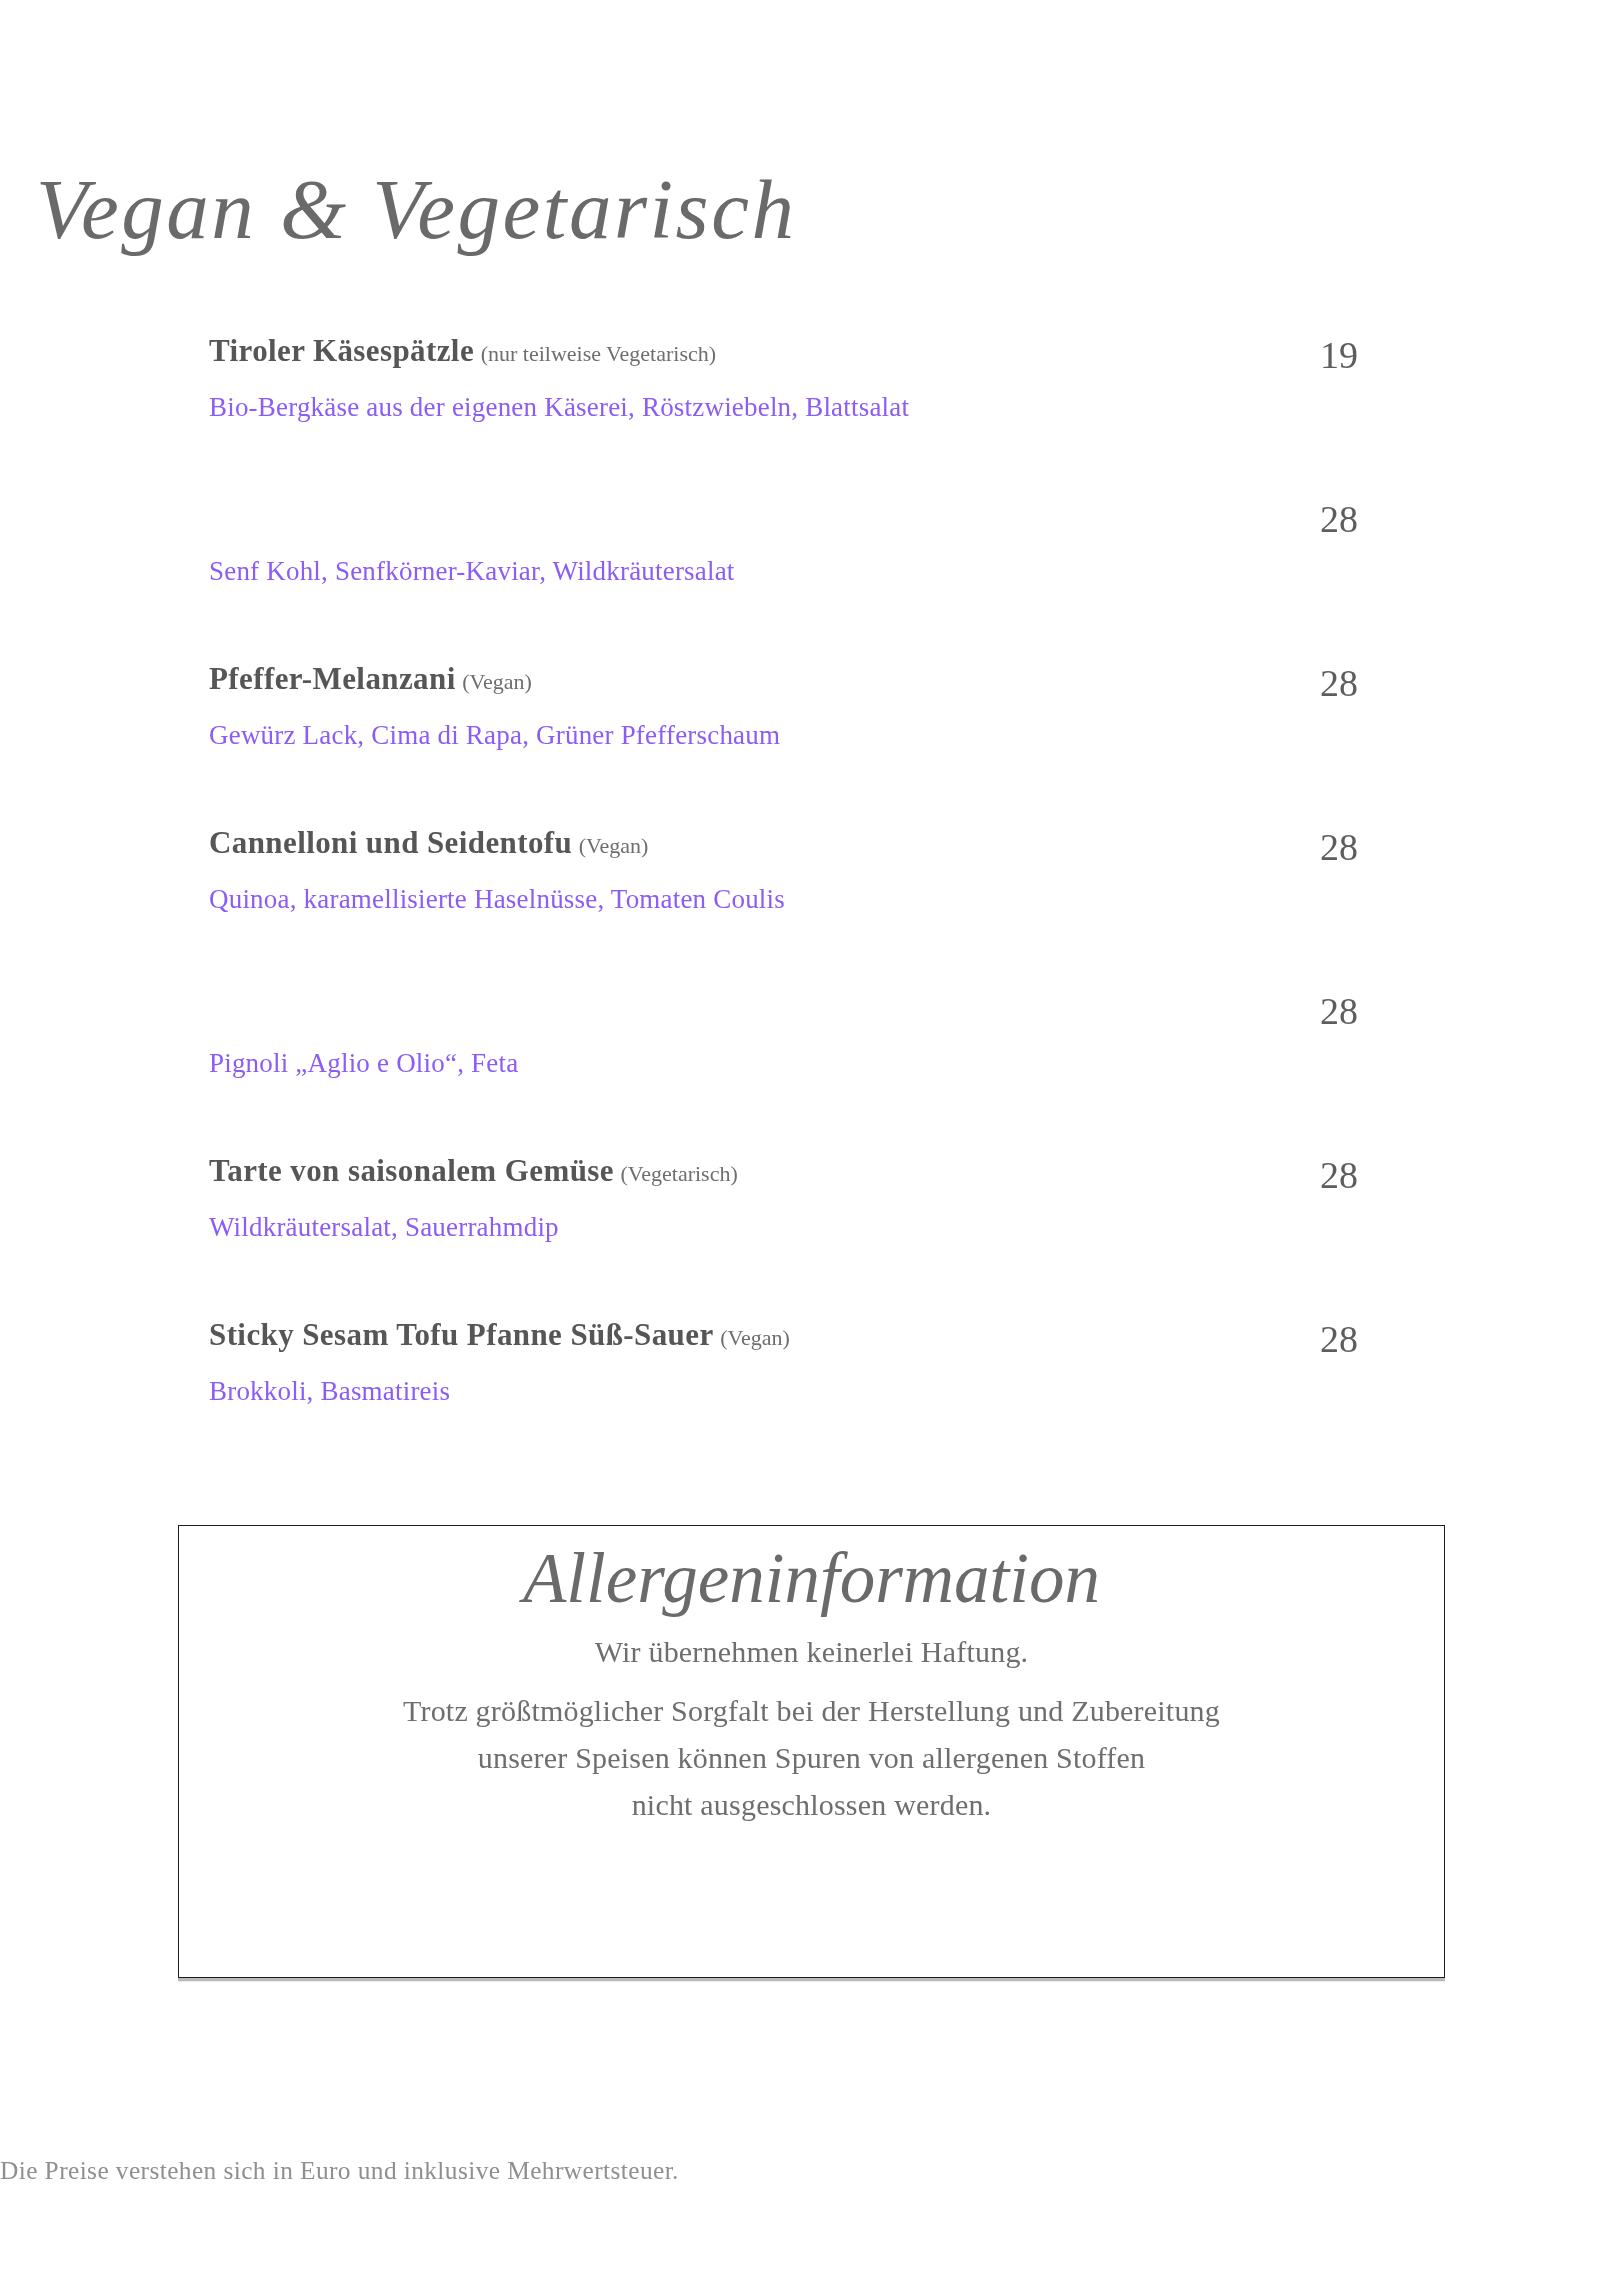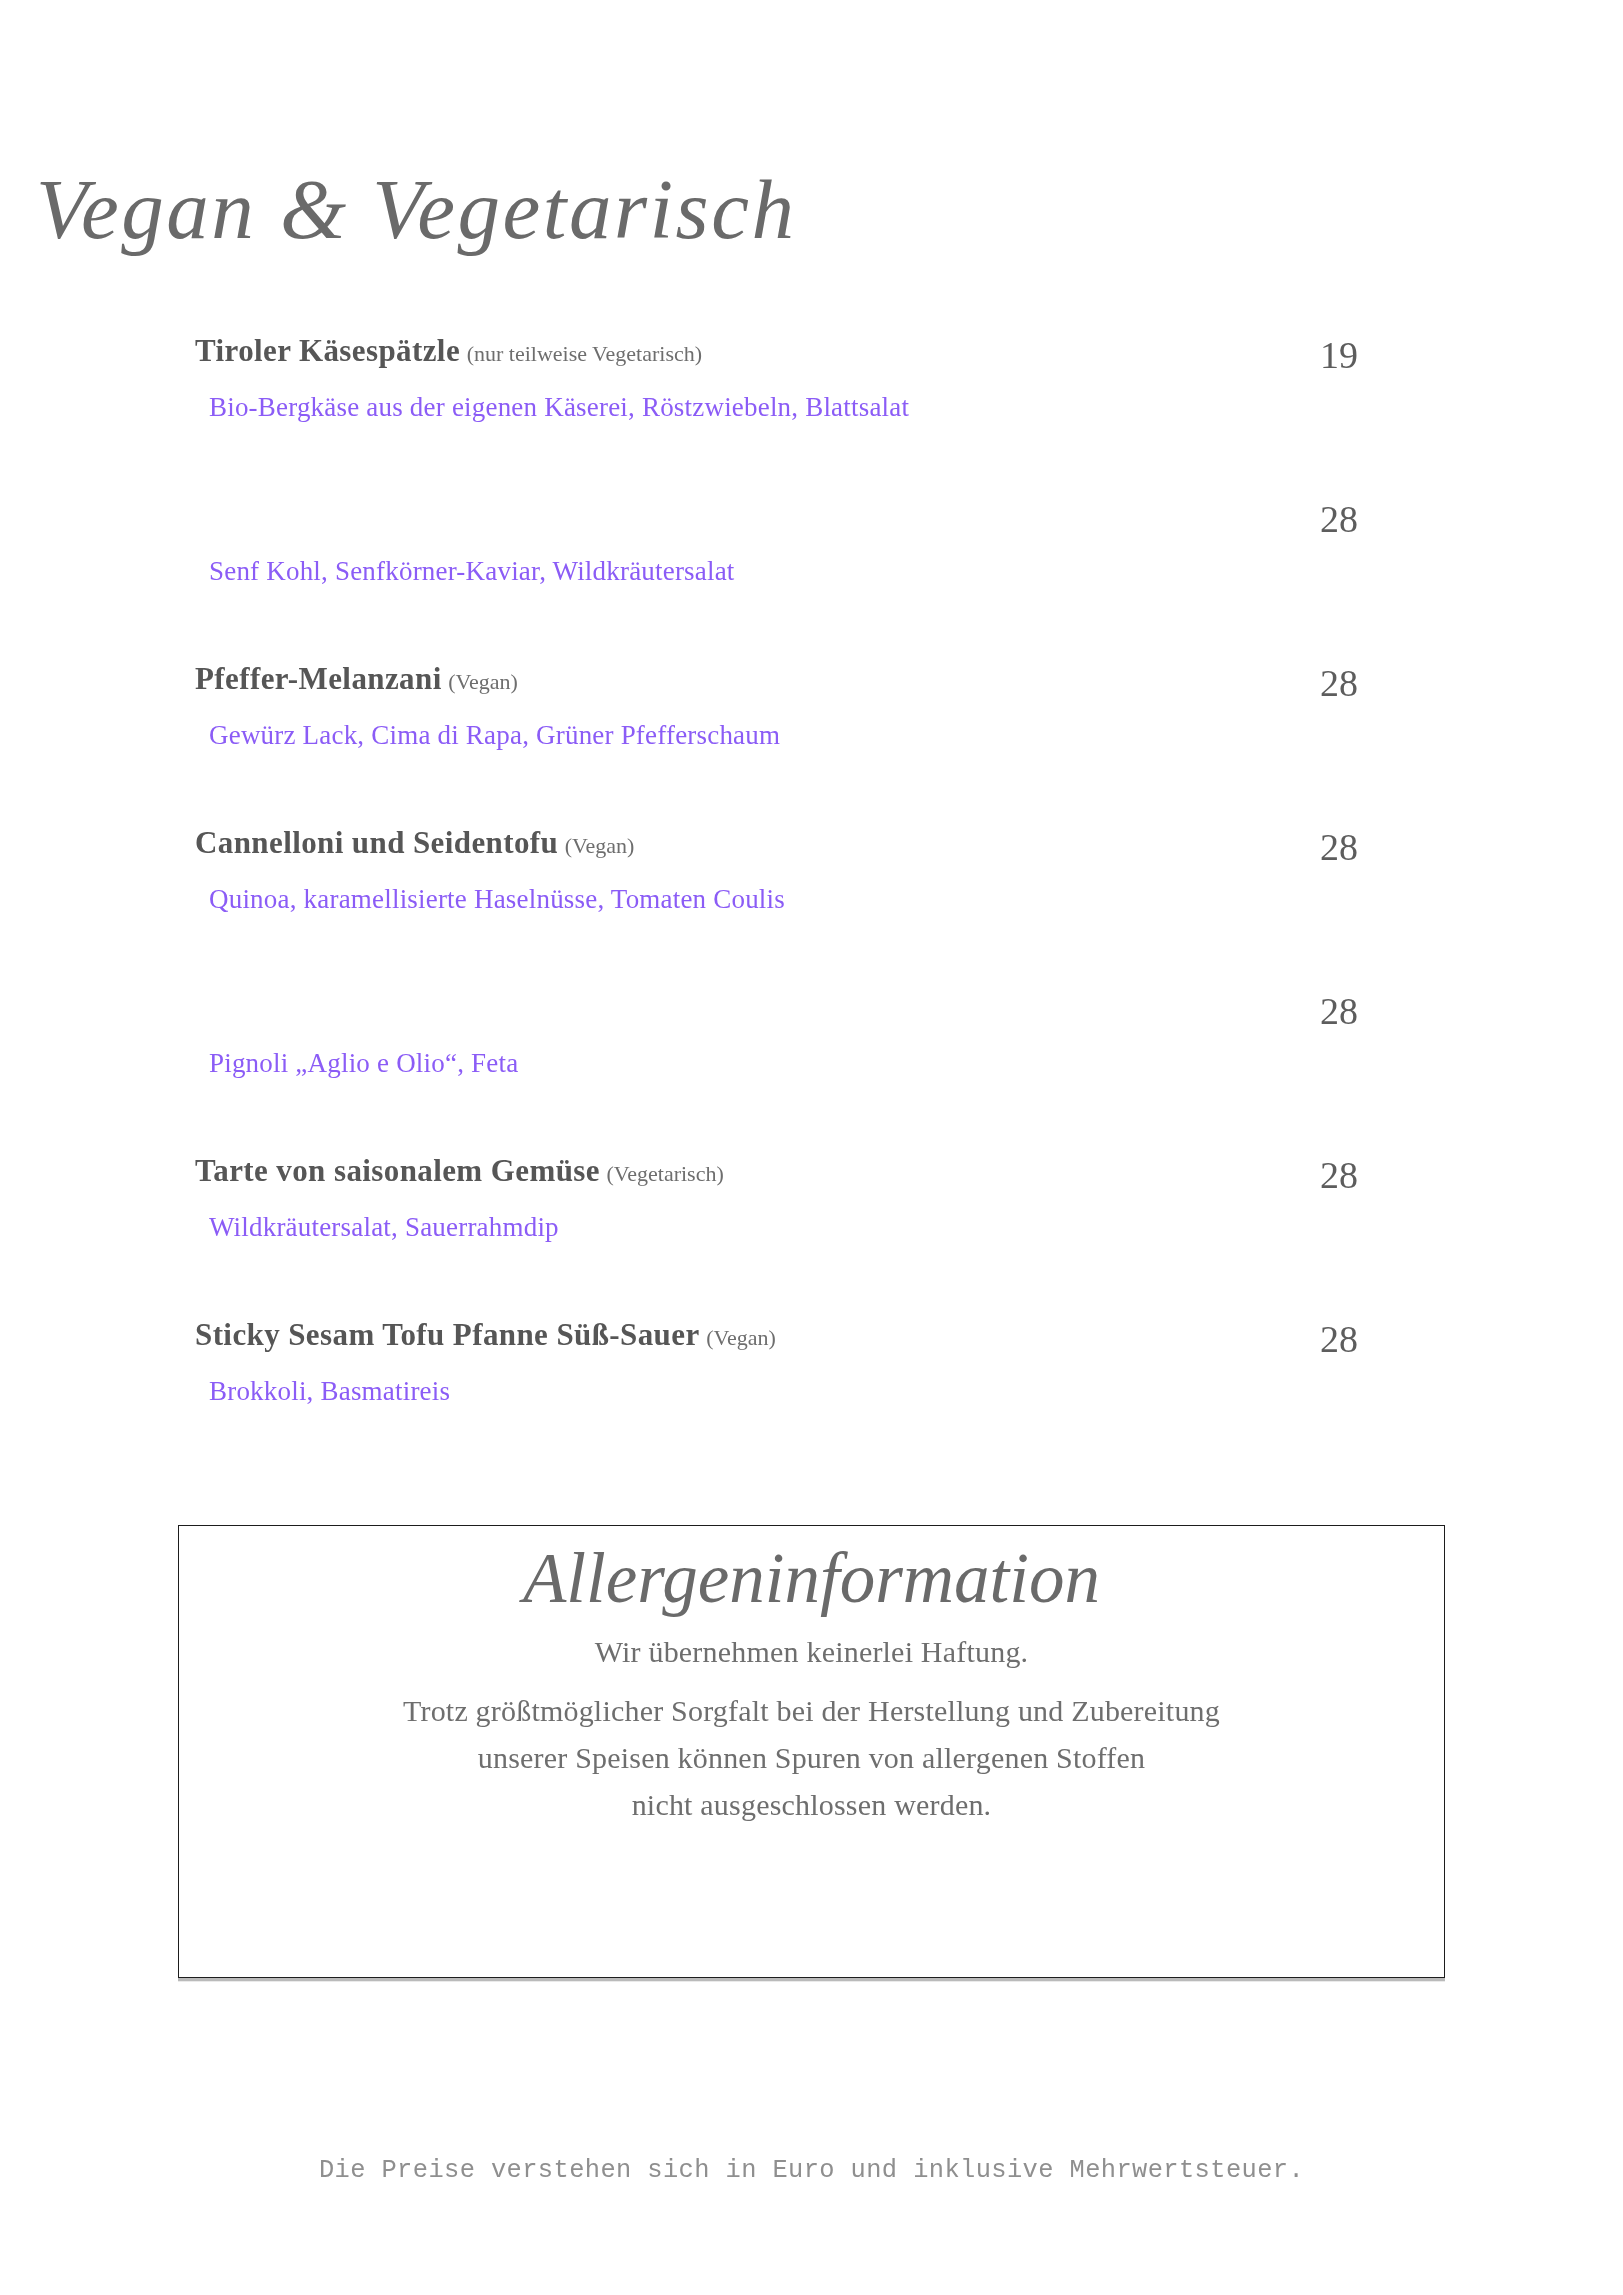--- a/index.html
+++ b/index.html
@@ -37,21 +37,21 @@
     left: 193px;
     top: 328px;
     width: 1431px;
   }
   .menu-item {
     position: relative;
     height: 164px;
   }
   .item-header {
     position: absolute;
-    left: 2px;
+    left: 16px;
     top: 4.9px;
     white-space: nowrap;
   }
   .item-name {
     font-size: 31px;
     font-weight: bold;
     color: #565656;
     letter-spacing: 0.4px;
   }
   .item-note {
@@ -103,25 +103,23 @@
   }
   .allergen-p.p1 { margin-top: 43px; }
   .allergen-p.p2 { margin-top: 11.5px; }
   .allergen-p.p3 { margin-top: 4.9px; }
 
   .footer-note {
     position: absolute;
     top: 2156px;
     left: 0;
     width: 100%;
-    text-align: center;
     font-size: 25.4px;
     color: #8f8f8f;
     letter-spacing: 0.4px;
-    font-family: Liberation Mono, monospace;
   }
 </style>
 </head>
 <body>
 
 <div class="page">
 
   <div class="page-title script">Vegan &amp; Vegetarisch</div>
 
   <div class="menu-list">

